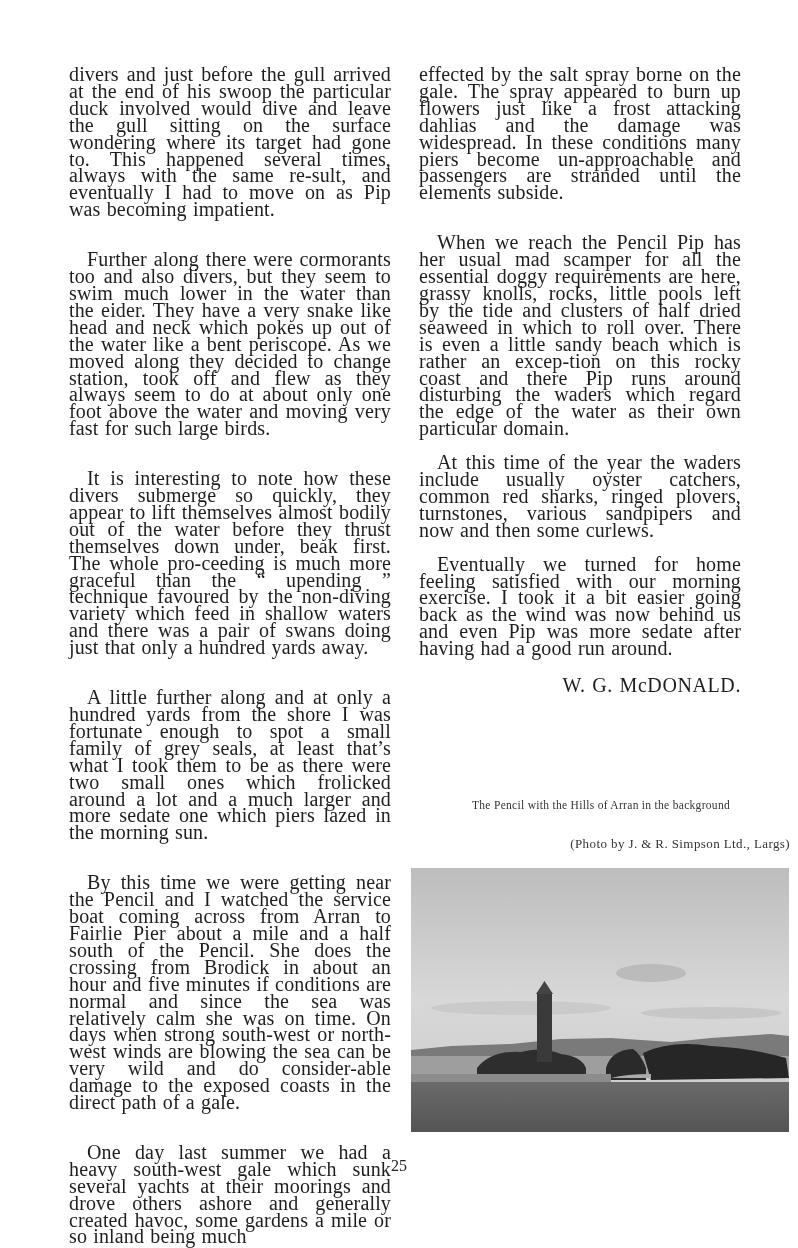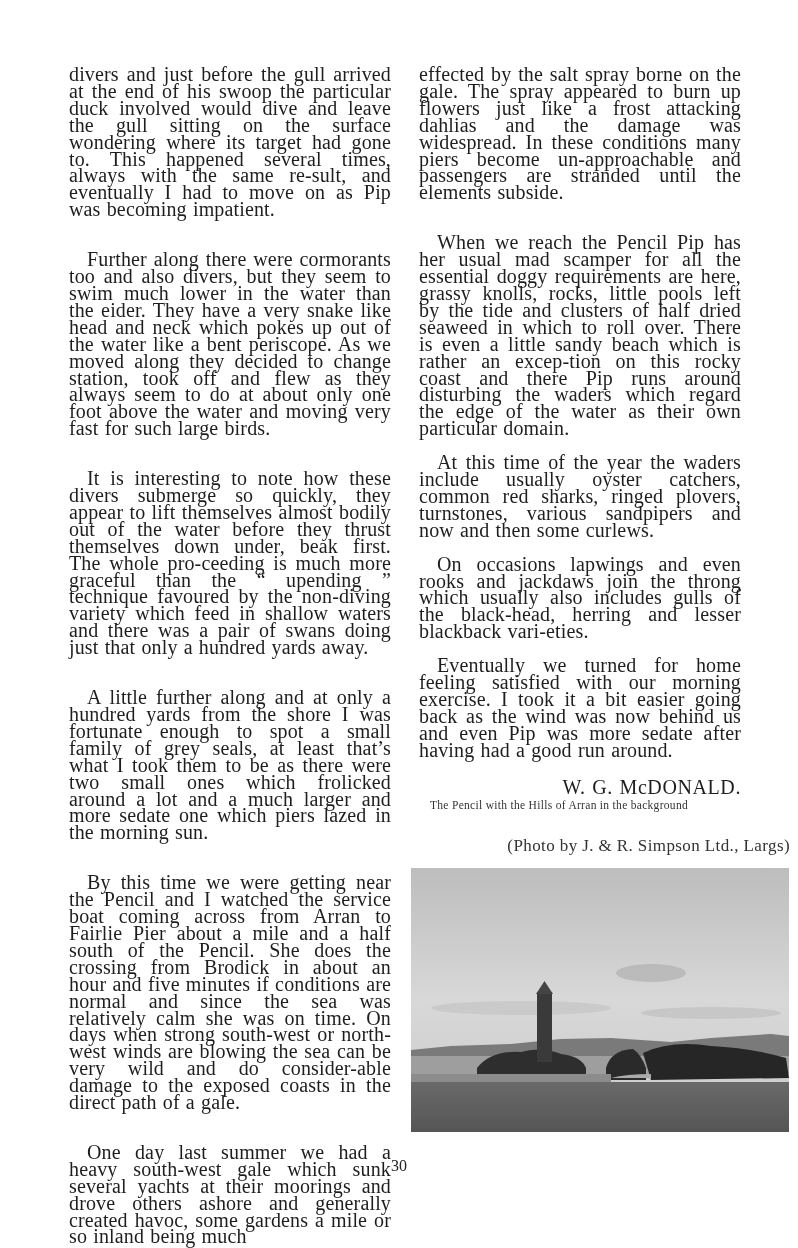--- a/index.html
+++ b/index.html
@@ -17,26 +17,26 @@
   .col-right { left: 419px; }
   .para { margin: 0; text-indent: 0; }
   .para.indent { text-indent: 18px; }
   .para-gap { margin-top: 33px; }
   .para-gap-sm { margin-top: 17px; }
   .signature {
     text-align: right; letter-spacing: 0.6px;
   }
   .caption {
     position: absolute; left: 430px; top: 799px; width: 300px;
-    font-size: 11.5px; line-height: 12px; text-align: left; color: #333;
+    font-size: 11.5px; line-height: 12px; text-align: right; color: #333;
     letter-spacing: 0.3px;
   }
   .credit {
     position: absolute; right: 8px; top: 836px;
-    font-size: 17px; color: #333; letter-spacing: 0.4px;
+    font-size: 13px; color: #333; letter-spacing: 0.4px;
   }
   .photo {
     position: absolute; left: 411px; top: 868px; width: 378px; height: 264px;
     overflow: hidden; background: #cfcfcf;
   }
   .photo svg { display: block; }
   .page-number {
     position: absolute; left: 0; width: 798px; top: 1157px;
     text-align: center; font-size: 16px; color: #222;
   }
@@ -50,21 +50,20 @@
   <p class="para indent para-gap">It is interesting to note how these divers submerge so quickly, they appear to lift themselves almost bodily out of the water before they thrust themselves down under, beak first. The whole pro-ceeding is much more graceful than the “ upending ” technique favoured by the non-diving variety which feed in shallow waters and there was a pair of swans doing just that only a hundred yards away.</p>
   <p class="para indent para-gap-sm" style="margin-top:33px">A little further along and at only a hundred yards from the shore I was fortunate enough to spot a small family of grey seals, at least that’s what I took them to be as there were two small ones which frolicked around a lot and a much larger and more sedate one which piers lazed in the morning sun.</p>
   <p class="para indent para-gap">By this time we were getting near the Pencil and I watched the service boat coming across from Arran to Fairlie Pier about a mile and a half south of the Pencil. She does the crossing from Brodick in about an hour and five minutes if conditions are normal and since the sea was relatively calm she was on time. On days when strong south-west or north-west winds are blowing the sea can be very wild and do consider-able damage to the exposed coasts in the direct path of a gale.</p>
   <p class="para indent para-gap">One day last summer we had a heavy south-west gale which sunk several yachts at their moorings and drove others ashore and generally created havoc, some gardens a mile or so inland being much</p>
 </div>
 
 <div class="col col-right">
   <p class="para">effected by the salt spray borne on the gale. The spray appeared to burn up flowers just like a frost attacking dahlias and the damage was widespread. In these conditions many piers become un-approachable and passengers are stranded until the elements subside.</p>
   <p class="para indent para-gap">When we reach the Pencil Pip has her usual mad scamper for all the essential doggy requirements are here, grassy knolls, rocks, little pools left by the tide and clusters of half dried seaweed in which to roll over. There is even a little sandy beach which is rather an excep-tion on this rocky coast and there Pip runs around disturbing the waders which regard the edge of the water as their own particular domain.</p>
   <p class="para indent para-gap-sm">At this time of the year the waders include usually oyster catchers, common red sharks, ringed plovers, turnstones, various sandpipers and now and then some curlews.</p>
-  <p class="para indent para-gap-sm">On occasions lapwings and even rooks and jackdaws join the throng which usually also includes gulls of the black-head, herring and lesser blackback vari-eties.</p>
   <p class="para indent para-gap-sm">Eventually we turned for home feeling satisfied with our morning exercise. I took it a bit easier going back as the wind was now behind us and even Pip was more sedate after having had a good run around.</p>
   <p class="signature">W. G. McDONALD.</p>
 </div>
 
 <div class="caption">The Pencil with the Hills of Arran in the background</div>
 <div class="credit">(Photo by J. &amp; R. Simpson Ltd., Largs)</div>
 
 <div class="photo">
   <svg width="378" height="264" viewBox="0 0 378 264">
     <defs>
@@ -95,13 +94,13 @@
     <polygon points="125,126 133.5,113 142,126" fill="#444"></polygon>
 
     <rect x="0" y="206" width="200" height="12" fill="#8c8c8c"></rect>
     <rect x="0" y="215" width="32" height="12" fill="#333"></rect>
 
     <rect x="0" y="214" width="378" height="50" fill="url(#grass)"></rect>
     <path d="M200 210 Q215 206 240 206 L240 210 Z" fill="#aaa"></path>
   </svg>
 </div>
 
-<div class="page-number">30</div>
+<div class="page-number">25</div>
 
 </body></html>

